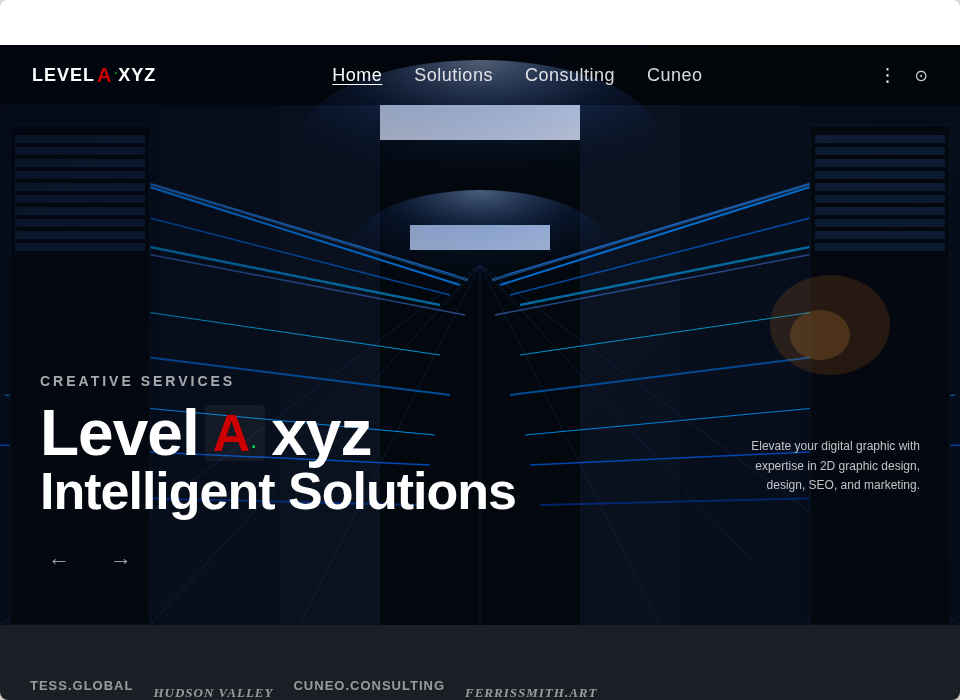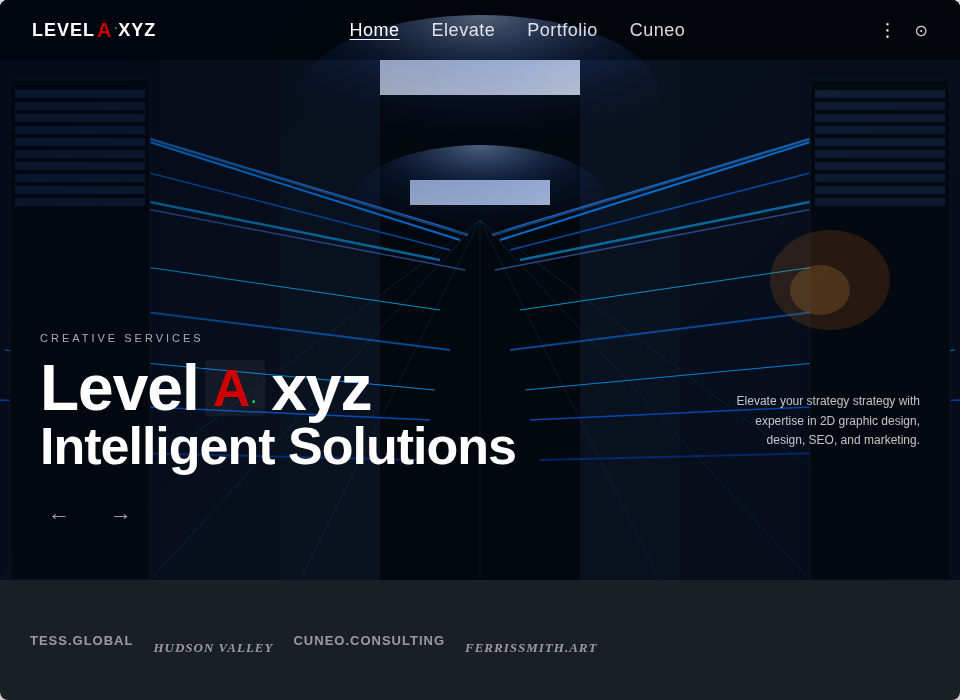--- a/index.html
+++ b/index.html
@@ -23,20 +23,21 @@
       position: relative;
     }
 
     
     .hero {
       width: 100%;
       height: 580px;
       position: relative;
       background: #03090f;
       overflow: hidden;
+      margin-top: 45px;
     }
 
     
     .hero-bg {
       position: absolute;
       inset: 0;
       background:
         linear-gradient(180deg,
           #0a1628 0%,
           #051020 20%,
@@ -119,25 +120,25 @@
     
     .hero-content {
       position: absolute;
       bottom: 100px;
       left: 40px;
       z-index: 10;
     }
 
     .creative-label {
       color: rgba(255,255,255,0.65);
-      font-size: 11px;
+      font-size: 14px;
       letter-spacing: 3px;
       text-transform: uppercase;
       margin-bottom: 12px;
-      font-weight: 400;
+      font-weight: 700;
     }
 
     .hero-title-line1 {
       display: flex;
       align-items: center;
       gap: 6px;
       line-height: 1;
     }
 
     .hero-title-line1 span.plain {
@@ -374,24 +375,24 @@
         <span class="logo-text">
           <span style="color:#00cc44; font-size:10px; vertical-align:super; font-weight:900;">.</span>xyz
         </span>
       </div>
 
       <ul class="nav-links">
         <li>
           <a href="#" class="active">Home</a>
         </li>
         <li>
-          <a href="#">Elevate</a>
+          <a href="#">Solutions</a>
         </li>
         <li>
-          <a href="#">Portfolio</a>
+          <a href="#">Consulting</a>
         </li>
         <li>
           <a href="#">Cuneo</a>
         </li>
       </ul>
 
       <div style="display:flex; align-items:center; gap:16px;">
         <span class="nav-dots">⋮</span>
         <span class="nav-icon">⊙</span>
       </div>
@@ -411,21 +412,21 @@
 
       <div class="hero-title-line2">Intelligent Solutions</div>
     </div>
 
     <div class="hero-arrows">
       <button class="arrow-btn">←</button>
       <button class="arrow-btn">→</button>
     </div>
 
     <div class="hero-desc">
-      <p>Elevate your strategy strategy with expertise in 2D graphic design, design, SEO, and marketing.</p>
+      <p>Elevate your digital graphic with expertise in 2D graphic design, design, SEO, and marketing.</p>
     </div>
   </div>
 
   <div class="clients-bar">
     <span class="client-logo">TESS.GLOBAL</span>
     <span class="client-logo serif">Hudson Valley</span>
     <span class="client-logo">Cuneo.Consulting</span>
     <span class="client-logo serif">FerrisSmith.Art</span>
   </div>
 </div>

